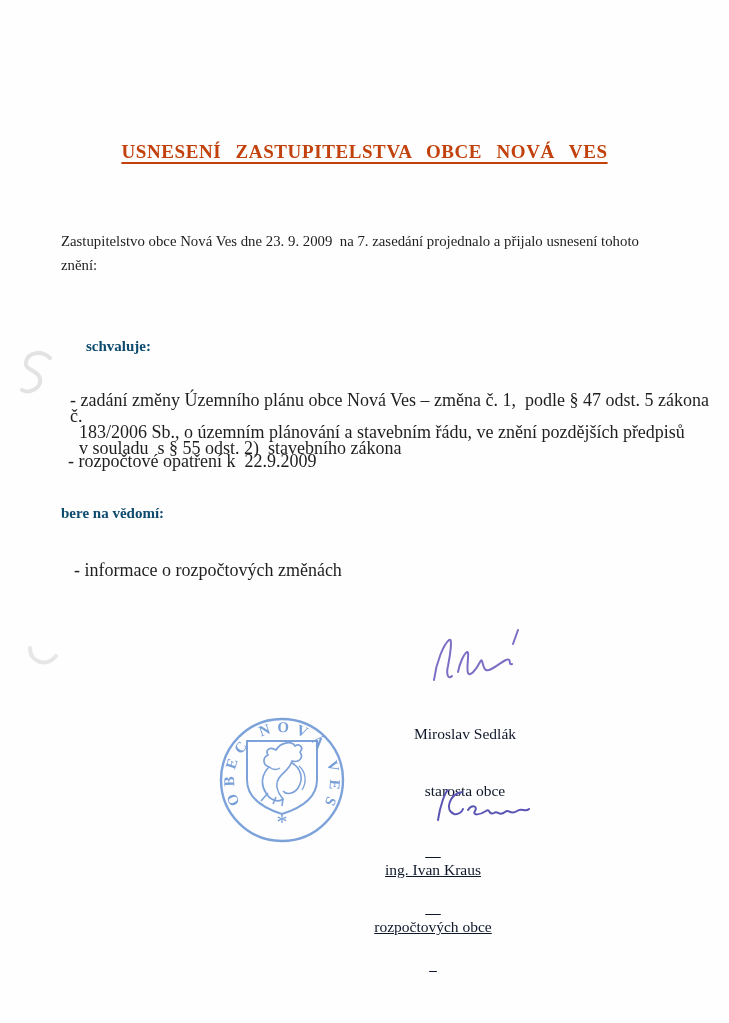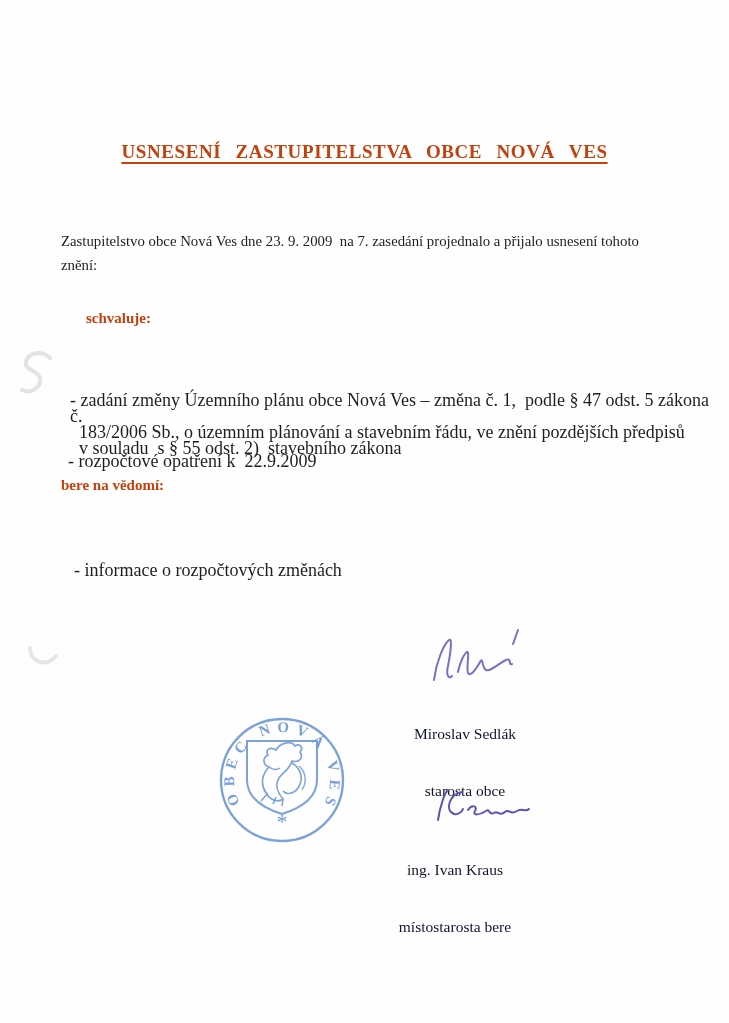--- a/index.html
+++ b/index.html
@@ -35,36 +35,37 @@
   .intro {
     top: 229px;
     left: 61px;
     width: 645px;
     font-size: 14.8px;
     line-height: 24px;
   }
   .sec-heading {
     font-size: 15px;
     font-weight: bold;
-    color: #c2410c;
+    color: #0c4a6e;
+    margin-top: 28px;
   }
   .h-schvaluje { top: 310px; left: 86px; }
   .h-bere { top: 477px; left: 61px; }
   .item { font-size: 18px; line-height: 16px; margin-top: 48px; }
   .item-1 { top: 344px; left: 70px; width: 645px; }
   .item-2 { top: 405px; left: 68px; width: 500px; }
   .item-3 { top: 514px; left: 74px; width: 500px; }
   .sig-block {
     text-align: center;
     font-size: 15.5px;
     line-height: 19px;
     color: #0f172a;
   }
   .sig-1 { top: 686px; left: 390px; width: 150px; }
-  .sig-2 { top: 822px; left: 375px; width: 160px; }
+  .sig-2 { top: 822px; left: 353px; width: 160px; text-decoration: underline; }
   .stamp-wrap { top: 678px; left: 216px; width: 132px; height: 132px; }
   .sig-svg { position: absolute; }
   .sig-svg-1 { top: 622px; left: 420px; }
   .sig-svg-2 { top: 782px; left: 428px; }
   .artifact { position: absolute; }
 </style>
 </head>
 <body>
 
 <div class="page">
@@ -128,16 +129,16 @@
   <svg class="sig-svg sig-svg-2" width="110" height="48" viewBox="0 0 110 48">
     <g fill="none" stroke="#5a55b5" stroke-width="2" stroke-linecap="round">
       <path d="M10,38 C12,24 17,10 20,8"></path>
       <path d="M34,10 C22,12 16,28 26,32 C30,33 34,30 35,27"></path>
       <path d="M40,28 C44,22 50,24 47,29 C44,34 52,33 58,29 C62,26 61,34 66,31 C70,28 71,35 77,30 C81,26 82,34 89,29 C94,25 97,31 101,27"></path>
     </g>
   </svg>
 
   <div class="abs sig-block sig-2">
     <div>ing. Ivan Kraus</div>
-    <div>místostarosta bere</div>
+    <div>rozpočtových obce</div>
   </div>
 
 </div>
 
 </body></html>

